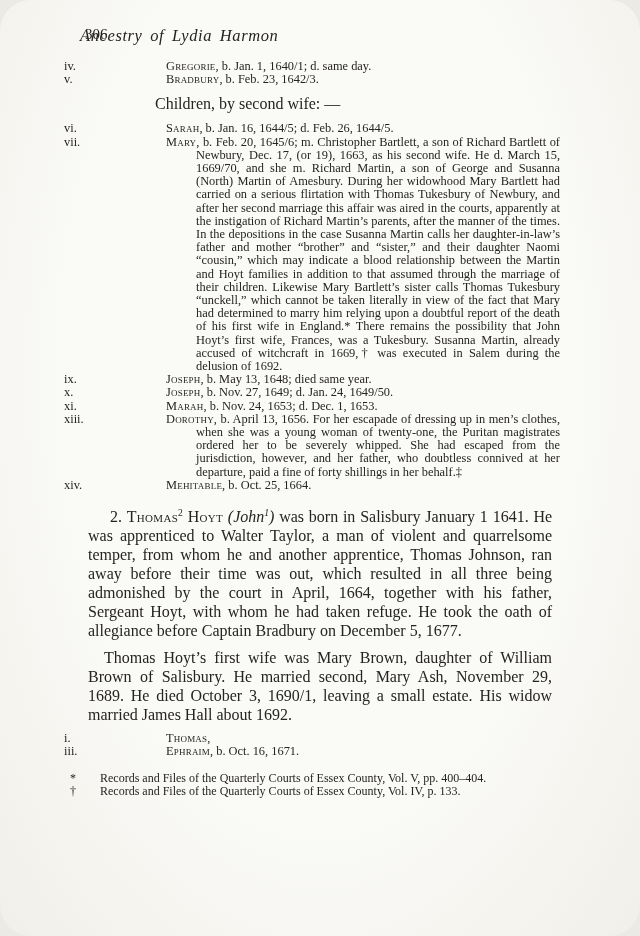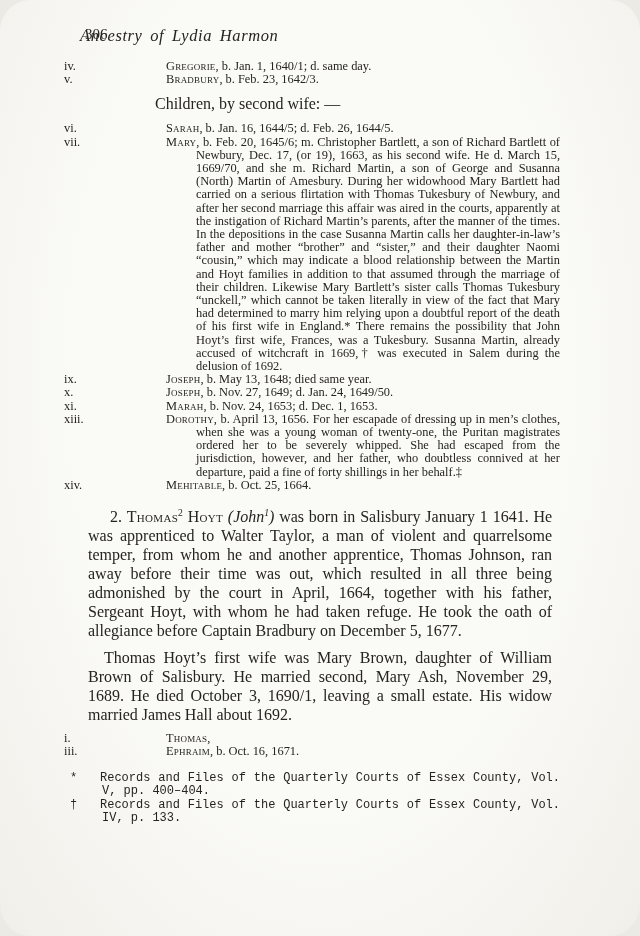--- a/index.html
+++ b/index.html
@@ -83,21 +83,20 @@
   .parent-ital { font-style: italic; }
   .footnotes {
     margin: 13px 0 0 6px;
     font-size: 12px;
     line-height: 13.6px;
   }
   .fn {
     padding-left: 16px;
     text-indent: -16px;
     text-align: justify;
-    font-family: Liberation Mono, monospace;
   }
   .fsym {
     display: inline-block;
     width: 14px;
   }
 </style>
 </head>
 <body>
 
 <div class="page">

